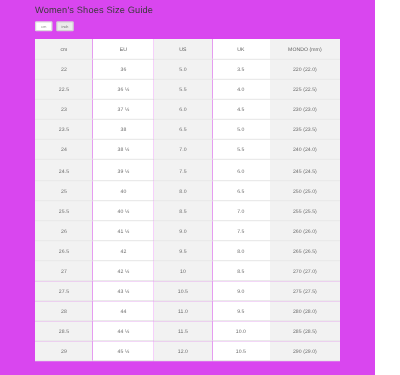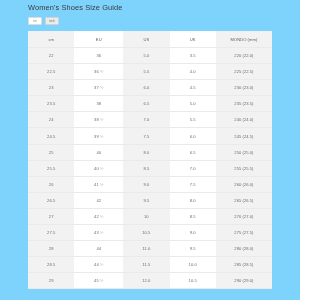--- a/index.html
+++ b/index.html
@@ -8,21 +8,21 @@
     width: 300px;
     height: 300px;
     background: #ffffff;
     font-family: "Liberation Sans", sans-serif;
     overflow: hidden;
   }
   #page {
     position: relative;
     width: 300px;
     height: 300px;
-    background: #7dd3fc;
+    background: #d946ef;
     box-sizing: border-box;
     padding-left: 11px;
   }
   .title {
     position: absolute;
     left: 28px;
     top: 3px;
     font-size: 7.4px;
     color: #3a3a3a;
     letter-spacing: 0.12px;

